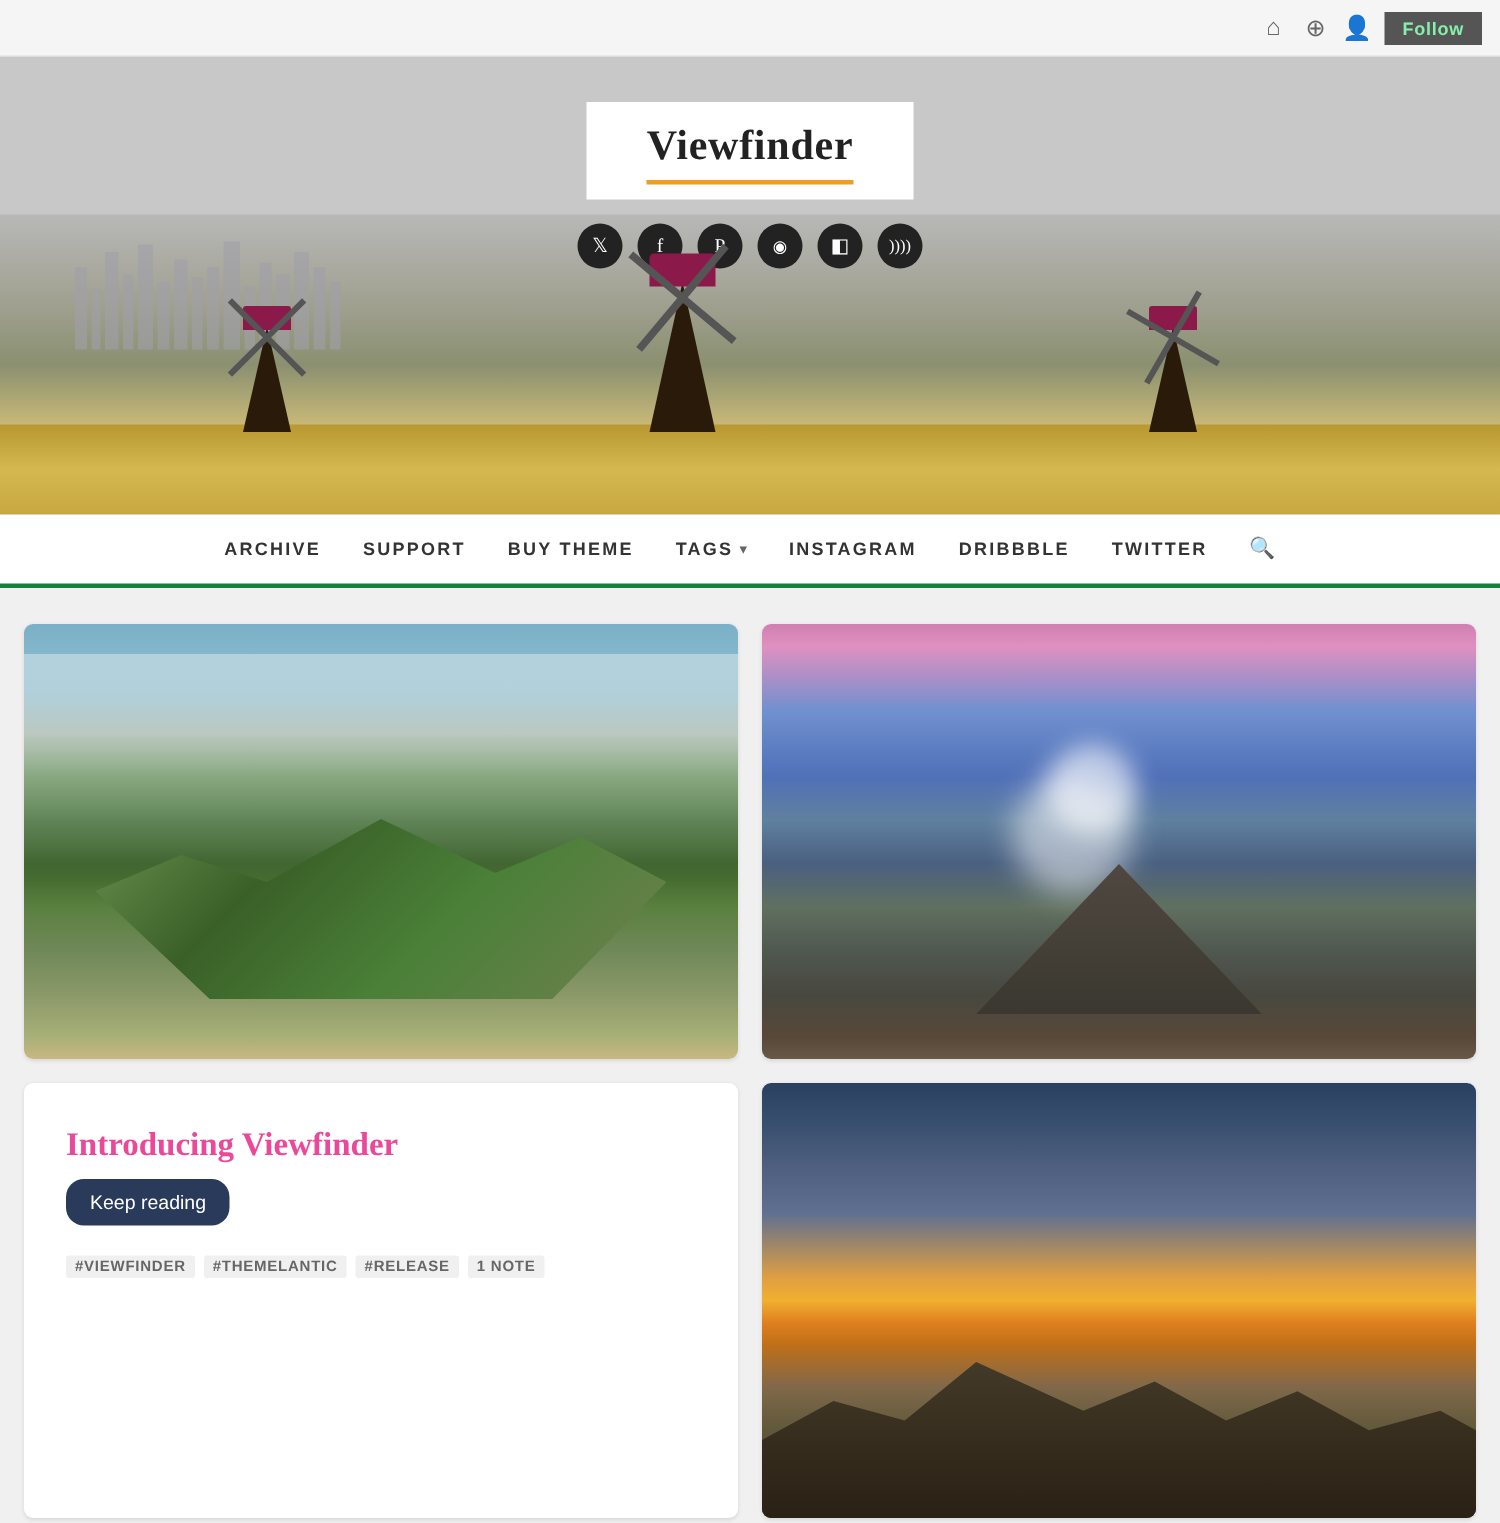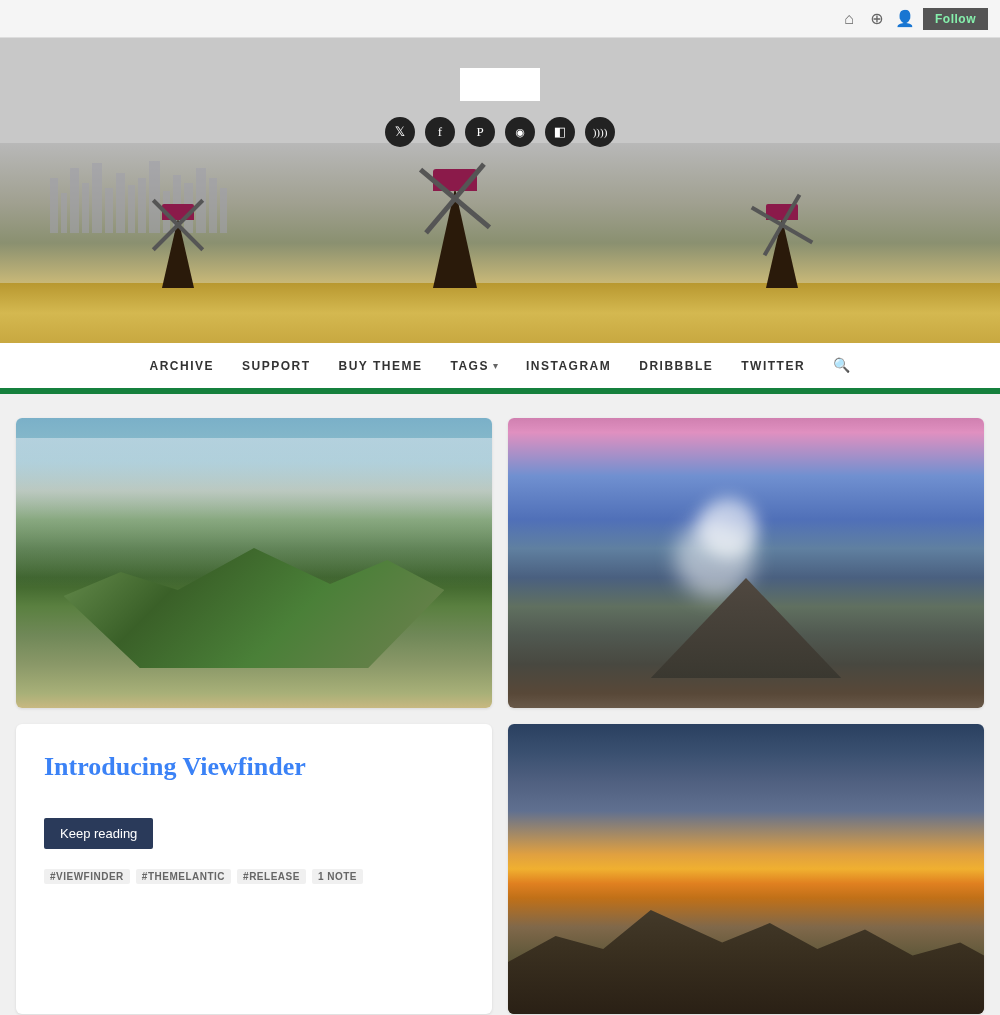--- a/index.html
+++ b/index.html
@@ -125,21 +125,21 @@
       align-items: flex-end;
     }
     .building {
       background: rgba(160,160,170,0.6);
       flex-shrink: 0;
     }
 
     
     nav {
       background: #fff;
-      border-bottom: 6px solid #15803d;
+      border-bottom: 3px solid #15803d;
       display: flex;
       align-items: center;
       justify-content: center;
       gap: 28px;
       padding: 14px 0;
     }
     nav a {
       text-decoration: none;
       color: #333;
       font-size: 12px;
@@ -258,43 +258,43 @@
 
     
     .post-text-card {
       background: #fff;
       border-radius: 6px;
       overflow: hidden;
       box-shadow: 0 1px 3px rgba(0,0,0,0.1);
       padding: 28px 28px 20px;
     }
     .post-title {
-      font-size: 26px;
+      font-size: 22px;
       font-weight: bold;
-      color: #3b82f6;
-      margin-bottom: 28px;
+      color: #ec4899;
+      margin-bottom: 2px;
       font-family: 'Georgia', serif;
     }
     .post-body {
       font-size: 14px;
       line-height: 1.7;
       color: #666;
       margin-bottom: 12px;
       font-family: Arial, sans-serif;
     }
     .keep-reading-btn {
       background: #2a3a5a;
       color: #fff;
       border: none;
       padding: 8px 16px;
       font-size: 13px;
       cursor: pointer;
       margin-top: 8px;
       margin-bottom: 20px;
-      border-radius: 2px;
+      border-radius: 12px;
       font-family: Arial, sans-serif;
     }
     .post-meta {
       display: flex;
       flex-wrap: wrap;
       gap: 6px;
       align-items: center;
       margin-bottom: 16px;
     }
     .meta-tag {
@@ -321,20 +321,21 @@
 
 <div class="top-bar">
   <span class="top-bar-icon">⌂</span>
   <span class="top-bar-icon">⊕</span>
   <span class="top-bar-icon">👤</span>
   <button class="follow-btn">Follow</button>
 </div>
 
 <header class="site-header">
   <div class="site-title-box">
+    <h1>Viewfinder</h1>
     <div class="site-title-underline"></div>
   </div>
   <div class="social-icons">
     <a class="social-icon" title="Twitter">𝕏</a>
     <a class="social-icon" title="Facebook">f</a>
     <a class="social-icon" title="Pinterest">P</a>
     <a class="social-icon" title="Dribbble" style="font-size:11px">◉</a>
     <a class="social-icon" title="Instagram">◧</a>
     <a class="social-icon" title="RSS" style="font-size:11px">))))</a>
   </div>

